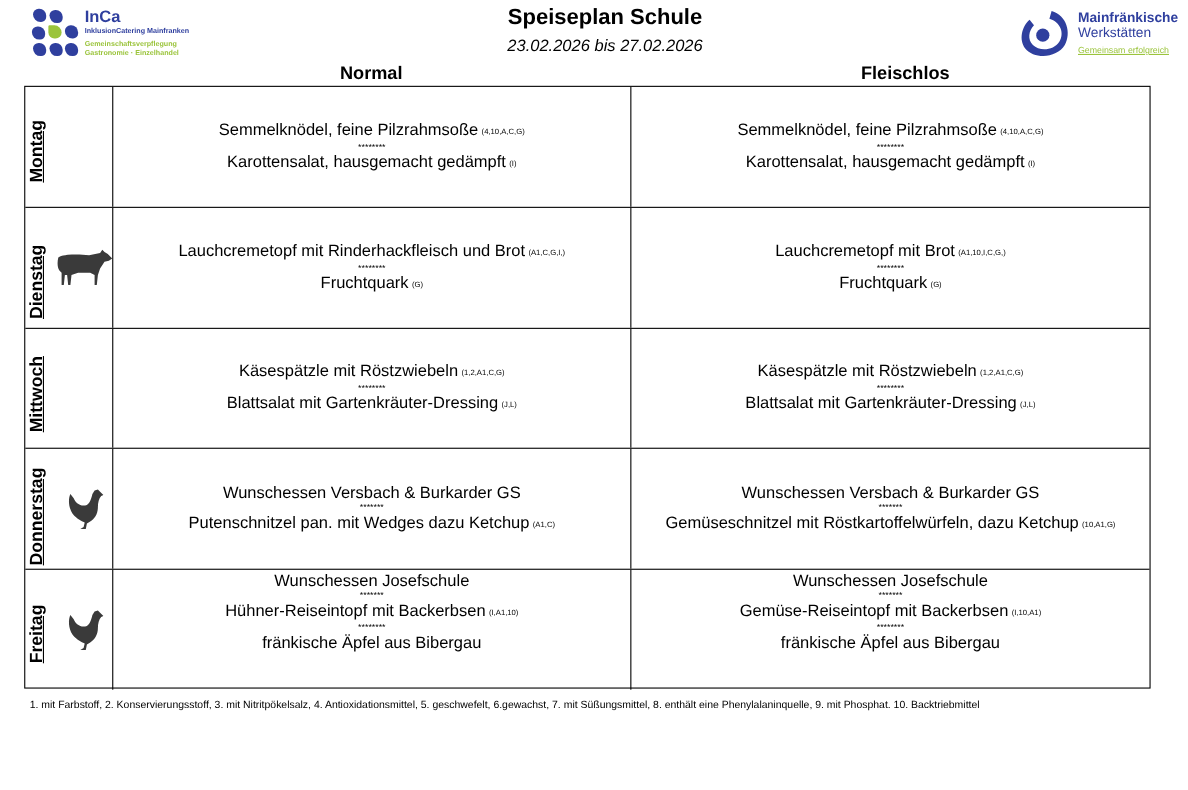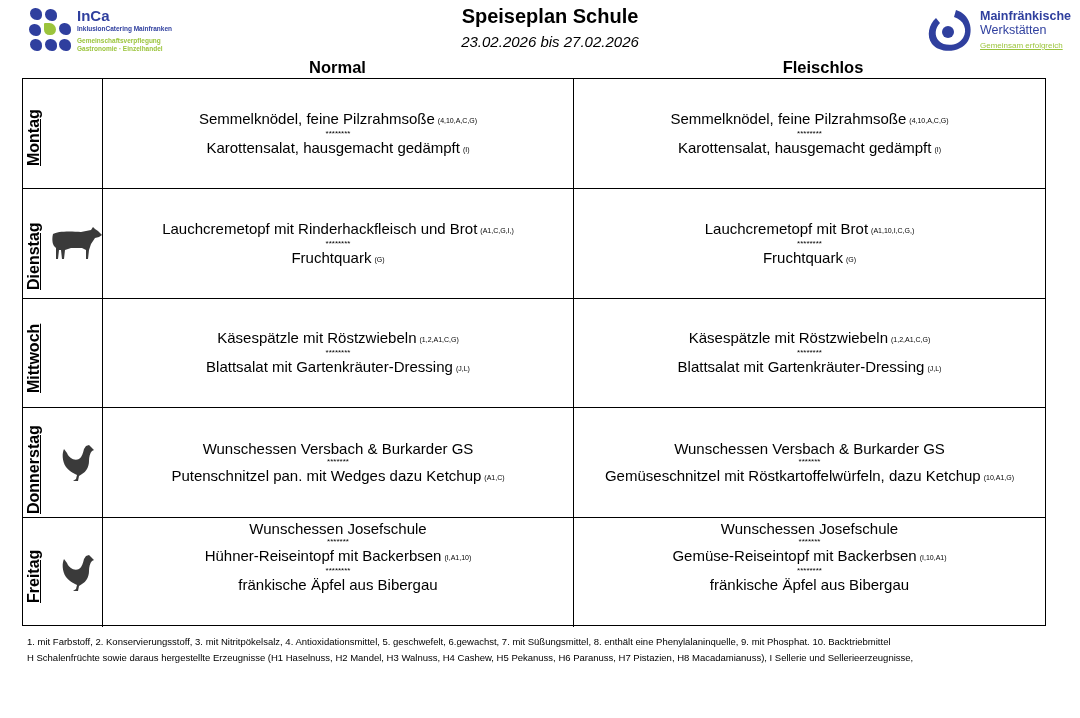--- a/index.html
+++ b/index.html
@@ -37,21 +37,21 @@
   .dayicon { position:absolute; left:30px; }
   .cell { position:absolute; top:0; height:100%; display:flex; flex-direction:column; justify-content:center; align-items:center; text-align:center; box-sizing:border-box; }
   .cell.normal { left:80px; width:471px; border-right:1.5px solid #000; }
   .cell.veg { left:551px; width:471px; }
   .dish { font-size:15px; line-height:19px; white-space:nowrap; }
   .allergen { font-size:7px; margin-left:3px; vertical-align:1px; }
   .sep { font-size:8px; line-height:8px; letter-spacing:0px; }
 
   
   .legend { position:absolute; left:27px; top:636px; font-size:9.5px; line-height:11.5px; white-space:nowrap; }
-  .legend .l1 { margin-bottom:4px; }
+  .legend .l1 { margin-bottom:20px; }
 </style>
 </head>
 <body>
 
 <div class="logo-left">
   <div class="blobs">
     <div class="blob" style="left:2px;top:2px;"></div>
     <div class="blob" style="left:17px;top:3px;"></div>
     <div class="blob" style="left:1px;top:18px;"></div>
     <div class="blob green" style="left:16px;top:17px;"></div>
@@ -173,14 +173,13 @@
       <div class="sep">*******</div>
       <div class="dish"><span>Gemüse-Reiseintopf mit Backerbsen</span><span class="allergen">(I,10,A1)</span></div>
       <div class="sep">********</div>
       <div class="dish"><span>fränkische Äpfel aus Bibergau</span></div>
     </div>
   </div>
 </div>
 
 <div class="legend">
   <div class="l1">1. mit Farbstoff, 2. Konservierungsstoff, 3. mit Nitritpökelsalz, 4. Antioxidationsmittel, 5. geschwefelt, 6.gewachst, 7. mit Süßungsmittel, 8. enthält eine Phenylalaninquelle, 9. mit Phosphat. 10. Backtriebmittel</div>
-  <div>H Schalenfrüchte sowie daraus hergestellte Erzeugnisse (H1 Haselnuss, H2 Mandel, H3 Walnuss, H4 Cashew, H5 Pekanuss, H6 Paranuss, H7 Pistazien, H8 Macadamianuss), I Sellerie und Sellerieerzeugnisse,</div>
 </div>
 
 </body></html>

